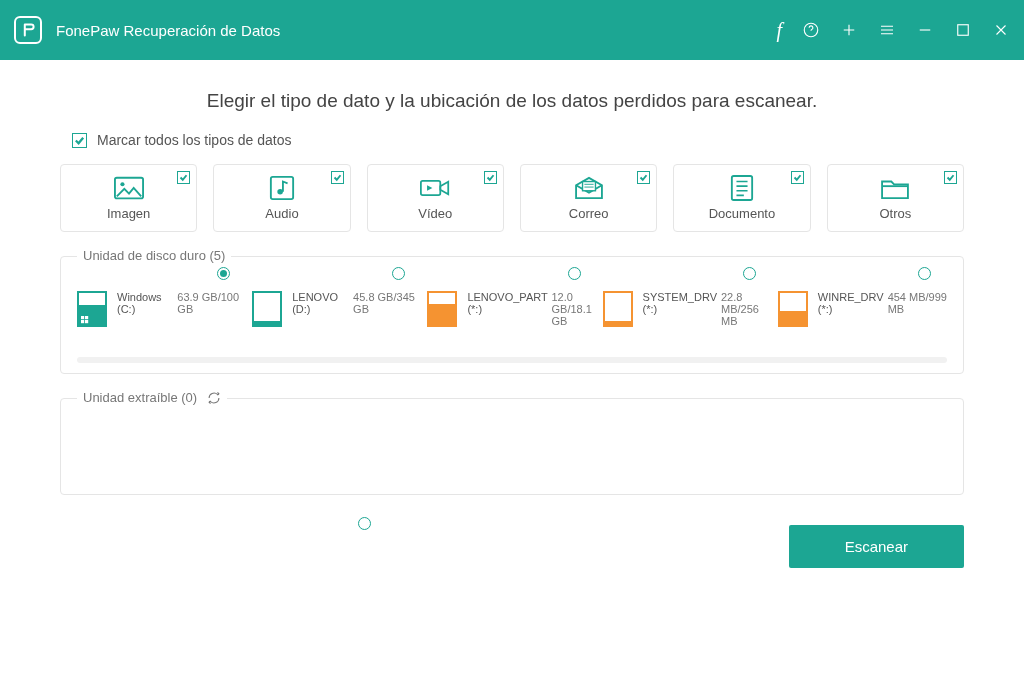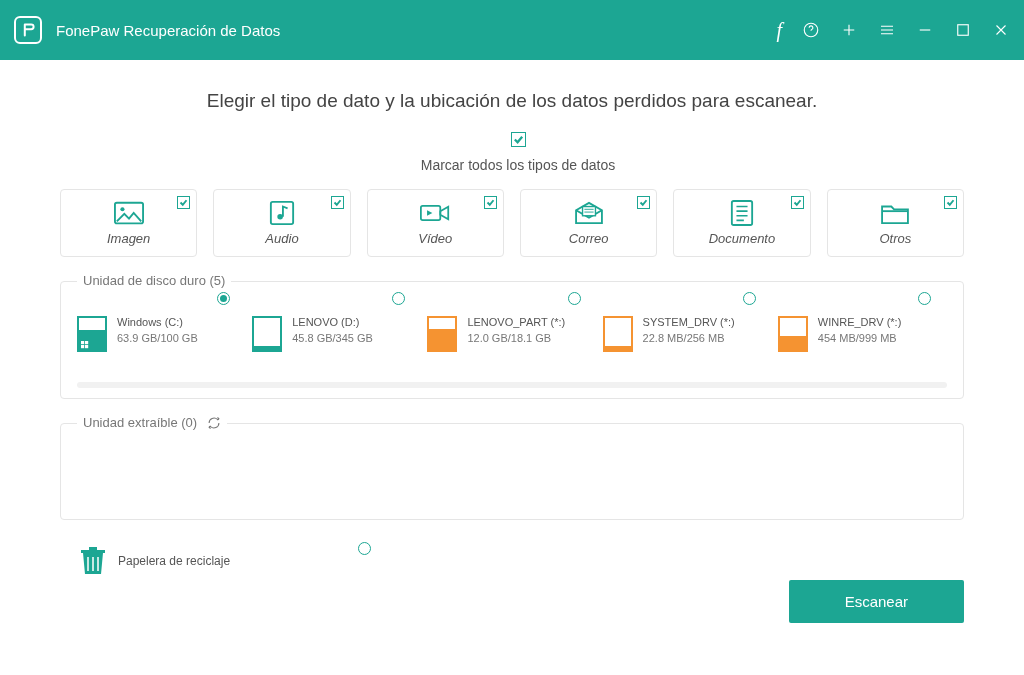--- a/index.html
+++ b/index.html
@@ -22,55 +22,55 @@
     font-weight: bold; font-size: 16px;
   }
   .app-title { font-size: 15px; }
   .titlebar-spacer { flex: 1; }
   .titlebar-icons { display: flex; gap: 20px; align-items: center; }
   .titlebar-icons span, .titlebar-icons svg { cursor: pointer; }
   .ticon { width: 18px; height: 18px; stroke: #fff; stroke-width: 1.5; fill: none; }
 
   .content { padding: 30px 60px 20px 60px; }
   .heading { text-align: center; font-size: 19px; color: #444; margin-bottom: 20px; }
-  .check-all { display: flex; align-items: center; gap: 10px; font-size: 14px; color: var(--text); margin-left: 12px; margin-bottom: 16px; flex-direction: column; }
+  .check-all { display: flex; align-items: center; gap: 10px; font-size: 14px; color: var(--text); margin-left: 12px; margin-bottom: 16px; }
   .chk { width: 15px; height: 15px; border: 1.5px solid var(--teal); display: inline-flex; align-items: center; justify-content: center; }
   .chk svg { width: 11px; height: 11px; stroke: var(--teal); stroke-width: 2.5; fill: none; }
 
   .cards { display: flex; gap: 16px; }
   .card {
     flex: 1; border: 1px solid var(--border); border-radius: 4px; height: 68px;
     display: flex; flex-direction: column; align-items: center; justify-content: center;
     position: relative; cursor: pointer; gap: 6px;
   }
   .card .chk { position: absolute; top: 6px; right: 6px; width: 13px; height: 13px; }
   .card .chk svg { width: 9px; height: 9px; }
   .card-icon { width: 30px; height: 24px; display: flex; align-items: center; justify-content: center; }
-  .card-label { font-size: 13px; color: #555; font-style: italic; }
+  .card-label { font-size: 13px; color: #555; }
 
   .section {
     border: 1px solid var(--border); border-radius: 4px; margin-top: 24px; position: relative; padding: 22px 10px 10px 10px;
   }
   .section-legend {
     position: absolute; top: -9px; left: 16px; background: #fff; padding: 0 6px; font-size: 13px; color: var(--text-light);
     display: flex; align-items: center; gap: 10px; justify-content: center;
   }
   .drives { display: flex; gap: 6px; padding: 6px 6px 0 6px; height: 78px; }
   .drive { flex: 1; position: relative; display: flex; align-items: flex-start; gap: 10px; padding-top: 6px; cursor: pointer; }
   .radio {
     position: absolute; top: -18px; right: 16px; width: 13px; height: 13px; border: 1.5px solid var(--teal); border-radius: 50%;
     display: flex; align-items: center; justify-content: center; background:#fff;
   }
   .radio.selected::after { content:''; width:7px; height:7px; background: var(--teal); border-radius:50%; }
   .drive-icon { width: 30px; height: 36px; border: 2px solid var(--teal); position: relative; flex-shrink:0; }
   .drive-icon.orange { border-color: var(--orange); }
   .drive-icon .fill { position:absolute; bottom:0; left:0; right:0; background: var(--teal); }
   .drive-icon.orange .fill { background: var(--orange); }
   .drive-icon .win { position:absolute; bottom:1px; left:2px; width:8px; height:8px; }
-  .drive-info { font-size: 11px; color: var(--text); display:flex; flex-direction:column; gap:4px; }
+  .drive-info { font-size: 11px; color: var(--text); display:flex; gap:4px; }
   .drive-info .size { color: var(--text-light); }
   .scrollbar-track { height: 6px; background: #f1f1f1; margin: 0 6px; border-radius:3px; }
 
   .removable { height: 97px; }
   .refresh-icon { width:14px; height:14px; }
 
   .recycle-row { margin-top: 26px; display: flex; align-items: center; padding-left: 20px; position: relative; }
   .recycle-row .radio { position: static; margin-left: 140px; margin-bottom: 30px; }
   .recycle-inner { display:flex; align-items:center; gap:12px; }
   .trash-icon { width: 26px; height: 30px; }
@@ -288,28 +288,19 @@
     <div class="section-legend">
       <span>Unidad extraíble (0)</span>
       <svg class="refresh-icon" viewBox="0 0 20 20">
           <path d="M3 10a7 7 0 0 1 12-5l2-1M17 10a7 7 0 0 1-12 5l-2 1" fill="none" stroke="#777" stroke-width="1.5"></path>
           <path d="M15 2l2 2-2 2M5 18l-2-2 2-2" fill="none" stroke="#777" stroke-width="1.5"></path>
         </svg>
     </div>
   </div>
 
   <div class="recycle-row">
-    <div class="recycle-inner">
-      <svg class="trash-icon" viewBox="0 0 26 30">
-          <path d="M3 7h20l-2 21H5z" fill="#1ca693"></path>
-          <rect x="1" y="4" width="24" height="3" fill="#1ca693"></rect>
-          <rect x="9" y="1" width="8" height="3" fill="#1ca693"></rect>
-          <path d="M8 11v14M13 11v14M18 11v14" stroke="#fff" stroke-width="1.5"></path>
-        </svg>
-      <span style="font-size:12px;">Papelera de reciclaje</span>
-    </div>
     <span class="radio" style="position:absolute; top:-4px; left:158px;"></span>
   </div>
 
   <div class="button-row">
     <button class="scan-btn">Escanear</button>
   </div>
 </div>
 
 </body></html>

